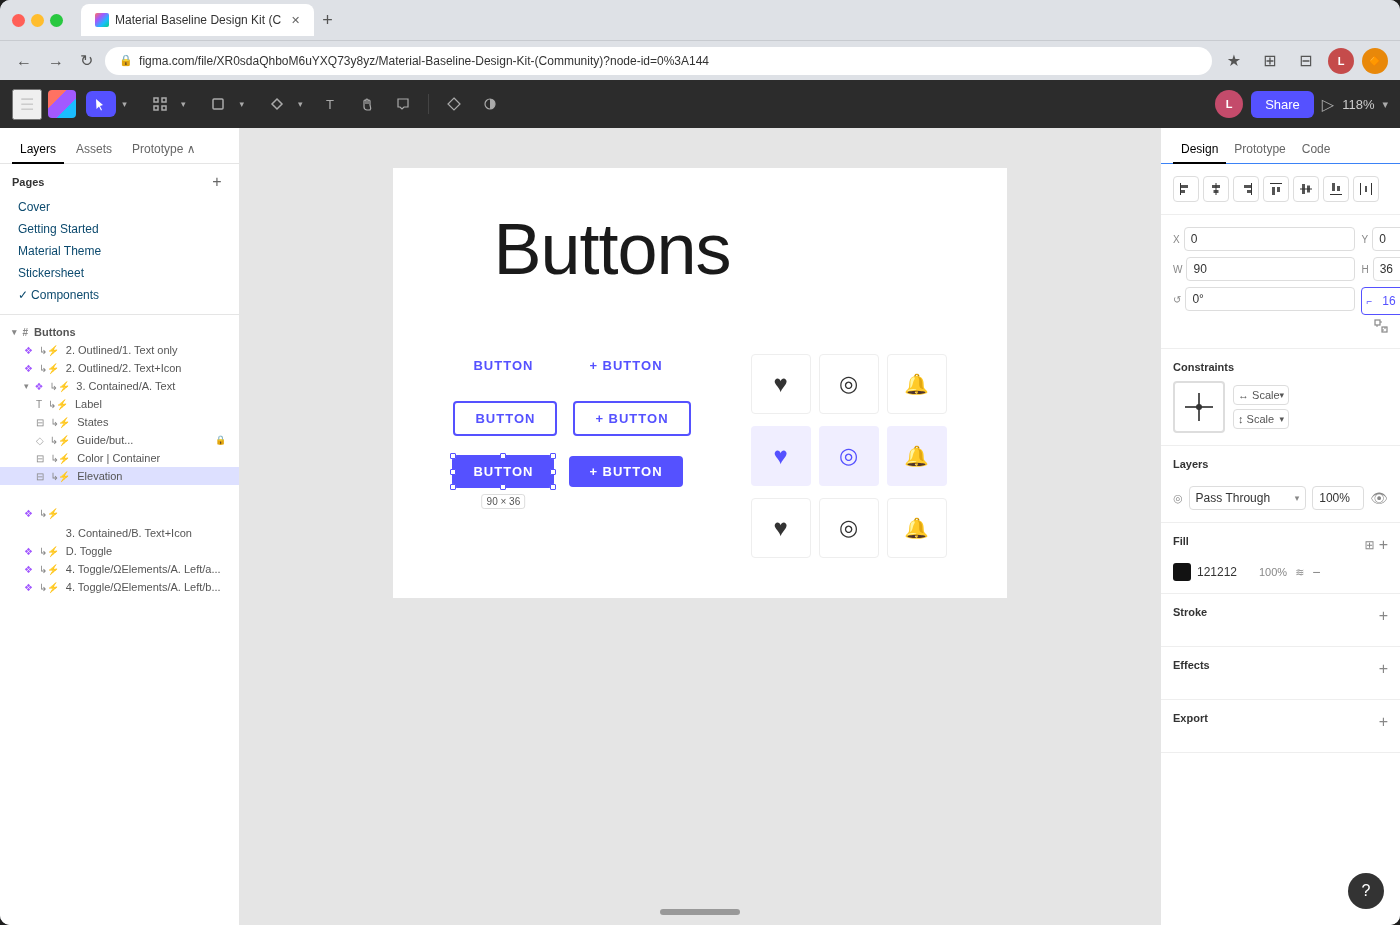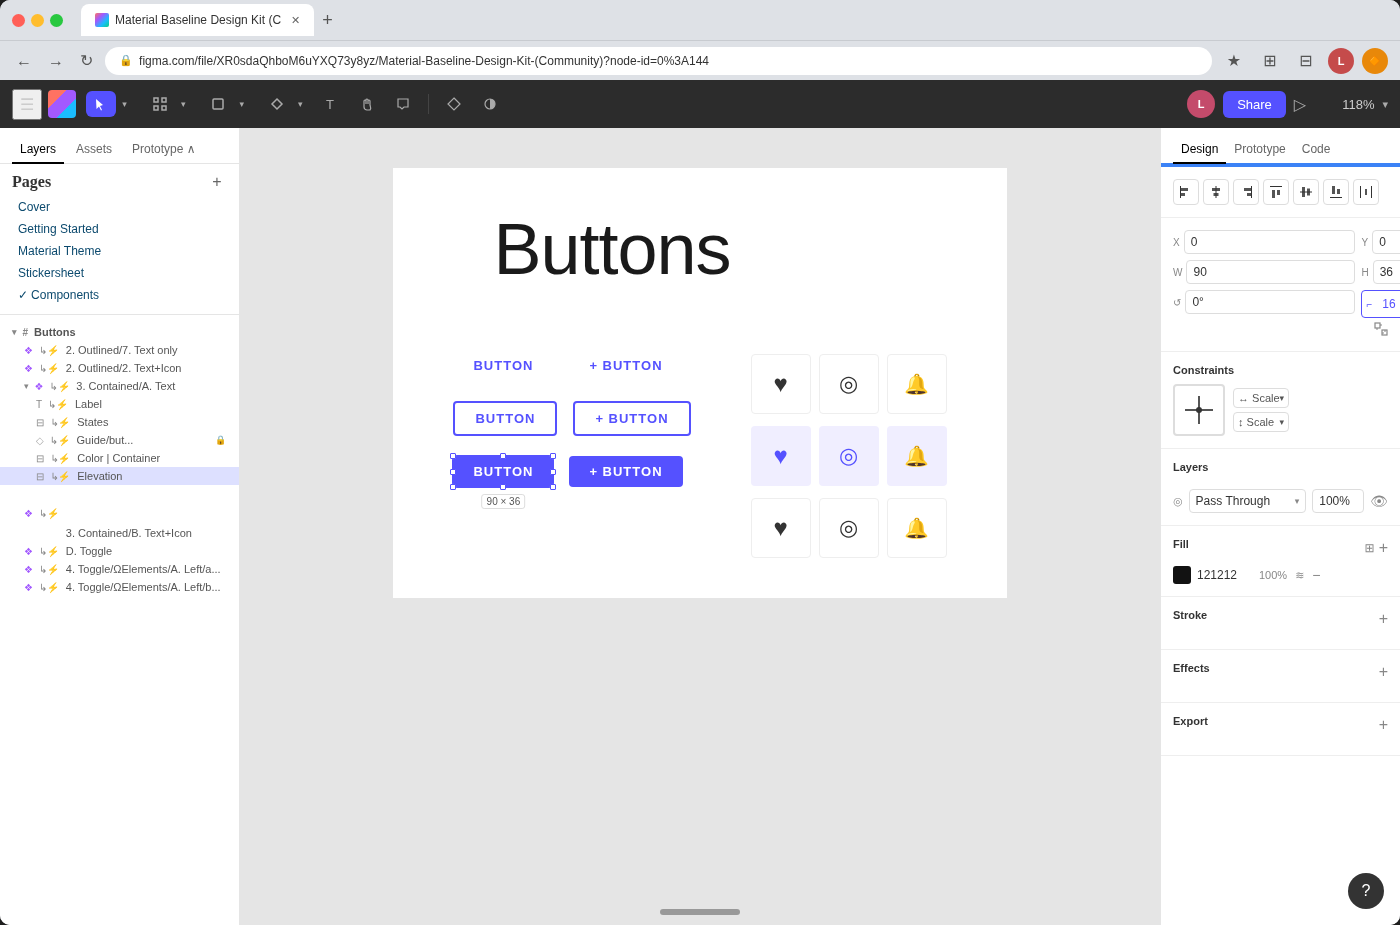--- a/index.html
+++ b/index.html
@@ -35,33 +35,33 @@
     .figma-logo { width: 28px; height: 28px; background: linear-gradient(135deg, #ff7262 33%, #a259ff 33%, #a259ff 66%, #1abcfe 66%); border-radius: 4px; display: flex; align-items: center; justify-content: center; cursor: pointer; flex-shrink: 0; }
     .hamburger-btn { color: #ccc; font-size: 16px; cursor: pointer; padding: 4px 6px; }
     .tool-group { display: flex; align-items: center; gap: 2px; margin: 0 4px; }
     .tool-btn { background: none; border: none; color: #aaa; cursor: pointer; padding: 6px 8px; border-radius: 6px; display: flex; align-items: center; justify-content: center; font-size: 15px; }
     .tool-btn.active { background: #5551ff; color: white; }
     .tool-divider { width: 1px; height: 20px; background: #444; margin: 0 4px; }
     .toolbar-right { margin-left: auto; display: flex; align-items: center; gap: 8px; }
     .avatar-btn { width: 28px; height: 28px; border-radius: 50%; background: #c44b6b; display: flex; align-items: center; justify-content: center; color: white; font-size: 11px; font-weight: bold; cursor: pointer; }
     .share-btn { background: #5551ff; color: white; border: none; border-radius: 6px; padding: 6px 14px; font-size: 13px; cursor: pointer; font-weight: 500; }
     .play-btn { background: none; border: none; color: #aaa; font-size: 16px; cursor: pointer; }
-    .zoom-indicator { color: #ccc; font-size: 13px; cursor: pointer; margin-left: 28px; }
+    .zoom-indicator { color: #ccc; font-size: 13px; cursor: pointer; }
 
     
     .main-layout { display: flex; flex: 1; overflow: hidden; }
 
     
     .left-panel { width: 240px; background: #fff; display: flex; flex-direction: column; border-right: 1px solid #e5e5e5; flex-shrink: 0; }
     .panel-tabs { display: flex; padding: 8px 12px 0; gap: 4px; border-bottom: 1px solid #e5e5e5; }
     .panel-tab { padding: 6px 8px; font-size: 12px; color: #666; cursor: pointer; border-bottom: 2px solid transparent; margin-bottom: -1px; }
     .panel-tab.active { color: #000; border-bottom-color: #000; font-weight: 500; }
     .pages-section { padding: 8px 12px; border-bottom: 1px solid #e5e5e5; }
     .section-header { display: flex; align-items: center; justify-content: space-between; margin-bottom: 4px; }
-    .section-title { font-size: 16px; font-weight: 600; color: #333; font-family: Liberation Serif, serif; }
+    .section-title { font-size: 11px; font-weight: 600; color: #333; }
     .add-btn { background: none; border: none; color: #666; font-size: 16px; cursor: pointer; width: 20px; height: 20px; display: flex; align-items: center; justify-content: center; }
     .page-item { padding: 4px 6px; font-size: 12px; color: #0c4a6e; cursor: pointer; border-radius: 4px; }
     .layers-section { flex: 1; overflow-y: auto; padding: 8px 0; }
     .layer-item { padding: 3px 12px; font-size: 11px; color: #555; cursor: pointer; display: flex; align-items: center; gap: 4px; }
     .layer-item.selected { background: #dde0ff; }
     .layer-indent-1 { padding-left: 24px; }
     .layer-indent-2 { padding-left: 36px; }
     .layer-icon-component { color: #a259ff; font-size: 10px; }
     .chevron { color: #888; font-size: 9px; margin-right: 2px; }
     .layer-lock { margin-left: auto; color: #aaa; font-size: 9px; }
@@ -78,21 +78,21 @@
     .btn-text-icon { background: transparent; border: none; color: #5551ff; padding: 8px 20px; border-radius: 4px; font-size: 13px; font-weight: 600; letter-spacing: 1px; cursor: pointer; display: flex; align-items: center; gap: 6px; }
     .selection-label { position: absolute; bottom: -22px; left: 50%; transform: translateX(-50%); font-size: 10px; color: #555; background: white; padding: 1px 4px; border-radius: 3px; white-space: nowrap; border: 1px solid #ddd; }
     .icon-cell { width: 60px; height: 60px; display: flex; align-items: center; justify-content: center; font-size: 22px; color: #333; border-radius: 4px; }
     .icon-cell-purple { background: #f0eeff; }
 
     
     .canvas-scrollbar { position: absolute; bottom: 10px; left: 50%; transform: translateX(-50%); width: 80px; height: 6px; background: #999; border-radius: 3px; }
 
     
     .right-panel { width: 240px; background: #fff; display: flex; flex-direction: column; border-left: 1px solid #e5e5e5; overflow-y: auto; flex-shrink: 0; }
-    .right-panel-tabs { display: flex; padding: 8px 12px 0; border-bottom: 4px solid #3b82f6; }
+    .right-panel-tabs { display: flex; padding: 8px 12px 0; border-bottom: 1px solid #3b82f6; }
     .right-panel-tab { padding: 6px 8px; font-size: 12px; color: #666; cursor: pointer; border-bottom: 2px solid transparent; margin-bottom: -1px; }
     .right-panel-tab.active { color: #000; border-bottom-color: #000; font-weight: 500; }
     .right-section { padding: 12px; border-bottom: 1px solid #eee; }
     .right-section-title { font-size: 11px; font-weight: 600; color: #333; margin-bottom: 8px; }
     .align-row { display: flex; gap: 4px; align-items: center; flex-wrap: wrap; }
     .align-btn { width: 26px; height: 26px; background: none; border: 1px solid #ddd; border-radius: 4px; color: #555; font-size: 13px; cursor: pointer; display: flex; align-items: center; justify-content: center; }
     .props-grid { display: grid; grid-template-columns: 1fr 1fr; gap: 6px; }
     .prop-field { display: flex; flex-direction: column; gap: 2px; }
     .prop-label { font-size: 10px; color: #888; }
     .prop-input { border: 1px solid #ddd; border-radius: 4px; padding: 4px 6px; font-size: 12px; color: #333; background: white; }
@@ -275,21 +275,21 @@
 
       <div class="layers-section">
         <div class="layer-item" style="font-weight:600; font-size:11px;">
           <span class="chevron">▾</span>
           <span style="color:#888; font-size:10px;">#</span>
           <span style="margin-left:2px;">Buttons</span>
         </div>
         <div class="layer-item layer-indent-1">
           <span class="layer-icon-component">❖</span>
           <span style="margin-left:2px; font-size:10px; color:#888;">↳⚡</span>
-          <span style="margin-left:2px;">2. Outlined/7. Text only</span>
+          <span style="margin-left:2px;">2. Outlined/1. Text only</span>
         </div>
         <div class="layer-item layer-indent-1">
           <span class="layer-icon-component">❖</span>
           <span style="margin-left:2px; font-size:10px; color:#888;">↳⚡</span>
           <span style="margin-left:2px;">2. Outlined/2. Text+Icon</span>
         </div>
         <div class="layer-item layer-indent-1">
           <span class="chevron">▾</span>
           <span class="layer-icon-component">❖</span>
           <span style="margin-left:2px; font-size:10px; color:#888;">↳⚡</span>

